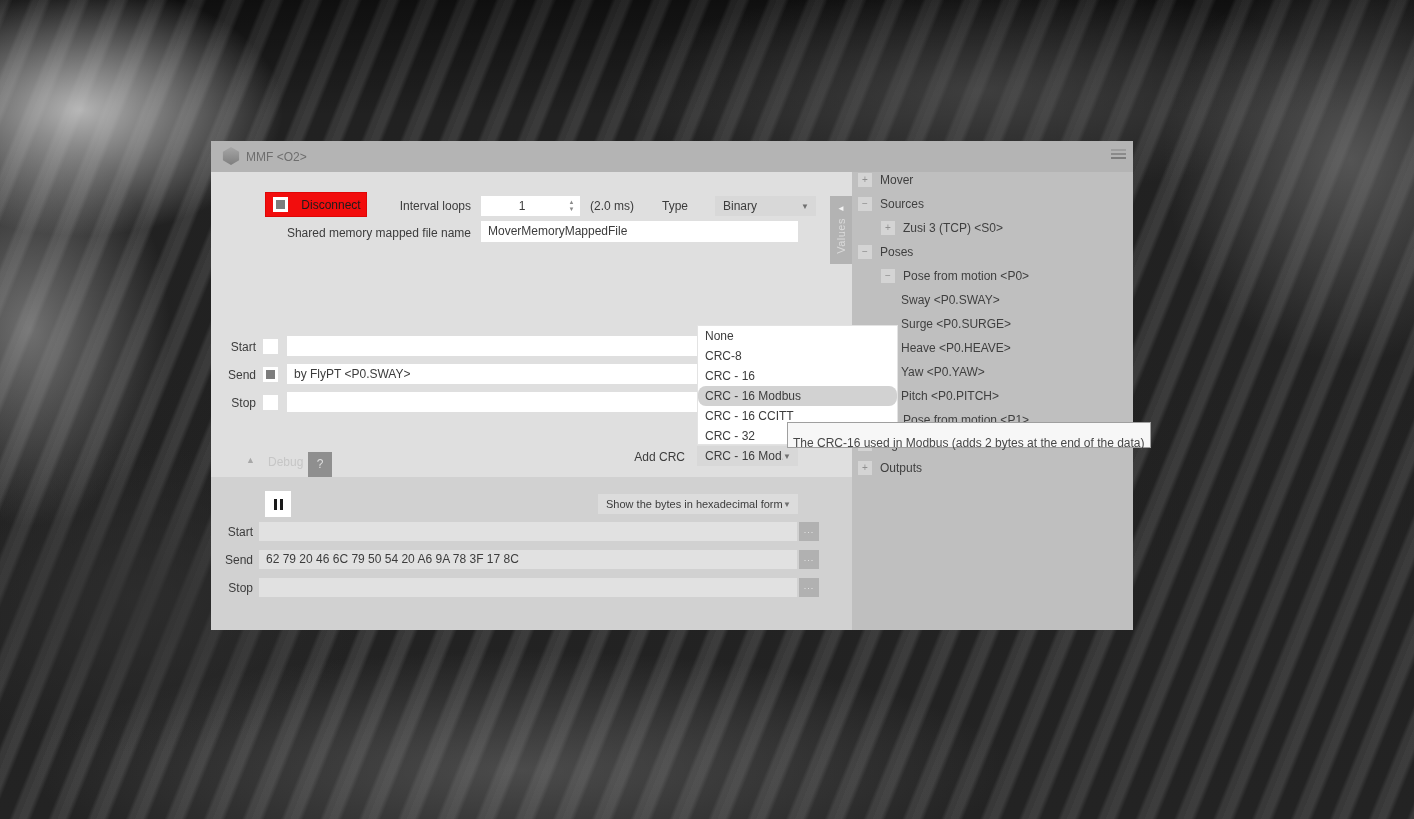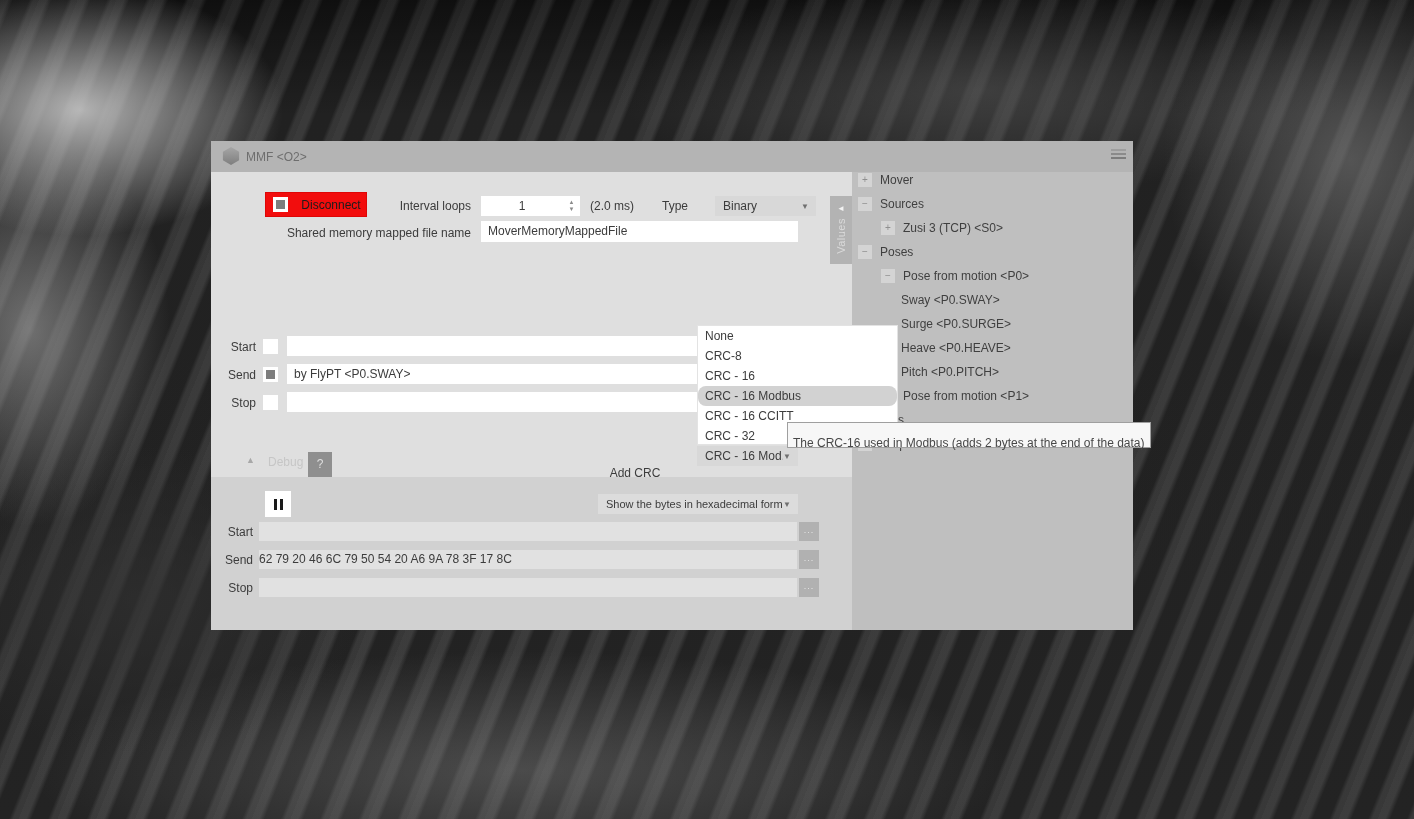--- a/index.html
+++ b/index.html
@@ -73,21 +73,21 @@
     color:#dedede; font-size:12px; text-align:center; line-height:25px; cursor:default; }
 
   .debug-panel { position:absolute; left:0; top:305px; width:641px; height:153px; background:#d1d1d1; }
   .pause-btn { position:absolute; left:54px; top:14px; width:26px; height:26px; background:#ffffff;
     display:flex; align-items:center; justify-content:center; gap:3px; cursor:default; }
   .pause-btn i { display:block; width:3px; height:11px; background:#1a1a1a; }
   .hex-combo { left:387px; top:17px; width:200px; height:20px; background:#dcdcdc; font-size:11px; }
 
   .dbg-row-label { position:absolute; width:42px; font-size:12px; text-align:right; left:0; }
   .dbg-field { position:absolute; left:48px; width:538px; height:19px; background:#e1e1e1;
-    font-size:12px; line-height:19px; white-space:nowrap; overflow:hidden; }
+    font-size:12px; line-height:19px; padding-left:7px; white-space:nowrap; overflow:hidden; }
   .dbg-more { position:absolute; left:588px; width:20px; height:19px; background:#b1b1b1;
     color:#e6e6e6; font-size:9px; text-align:center; line-height:17px; letter-spacing:1px; cursor:default; }
 
   
   .values-tab { position:absolute; left:619px; top:55px; width:22px; height:68px; background:#b3b3b3;
     z-index:5; display:flex; flex-direction:column; align-items:center; cursor:default; }
   .values-tab .tri { font-size:8px; color:#f2f2f2; margin-top:8px; }
   .values-tab .vlabel { margin-top:5px; font-size:11px; color:#dadada;
     writing-mode:vertical-rl; transform:rotate(180deg); letter-spacing:.5px; }
 
@@ -160,21 +160,21 @@
       <div class="msg-row-label" style="left:5px; top:196px;">Send</div>
       <span class="cb msg-cb" style="top:195px;">
           <span class="fill"></span>
         </span>
       <div class="text-input msg-input" style="top:192px;">by FlyPT &lt;P0.SWAY&gt;</div>
 
       <div class="msg-row-label" style="left:5px; top:224px;">Stop</div>
       <span class="cb msg-cb" style="top:223px;"></span>
       <div class="text-input msg-input" style="top:220px;"></div>
 
-      <div class="flabel" style="left:374px; top:294px; width:100px;text-align:center;">Add CRC</div>
+      <div class="flabel" style="left:374px; top:278px; width:100px;">Add CRC</div>
       <div class="combo" style="left:486px; top:274px; width:101px; height:20px;">
         <span class="ctext">CRC - 16 Mod...</span>
         <span class="arrow">▼</span>
       </div>
 
       <div class="dbg-collapse">▲</div>
       <div class="dbg-title">Debug</div>
       <div class="dbg-help">?</div>
 
       <div class="debug-panel">
@@ -226,20 +226,23 @@
         <div class="tree-row l2">
           <span class="tlabel">Sway &lt;P0.SWAY&gt;</span>
         </div>
         <div class="tree-row l2">
           <span class="tlabel">Surge &lt;P0.SURGE&gt;</span>
         </div>
         <div class="tree-row l2">
           <span class="tlabel">Heave &lt;P0.HEAVE&gt;</span>
         </div>
         <div class="tree-row l2">
+          <span class="tlabel">Yaw &lt;P0.YAW&gt;</span>
+        </div>
+        <div class="tree-row l2">
           <span class="tlabel">Pitch &lt;P0.PITCH&gt;</span>
         </div>
         <div class="tree-row l1">
           <span class="toggle">+</span>
           <span class="tlabel">Pose from motion &lt;P1&gt;</span>
         </div>
         <div class="tree-row l0">
           <span class="toggle">+</span>
           <span class="tlabel">Rigs</span>
         </div>

